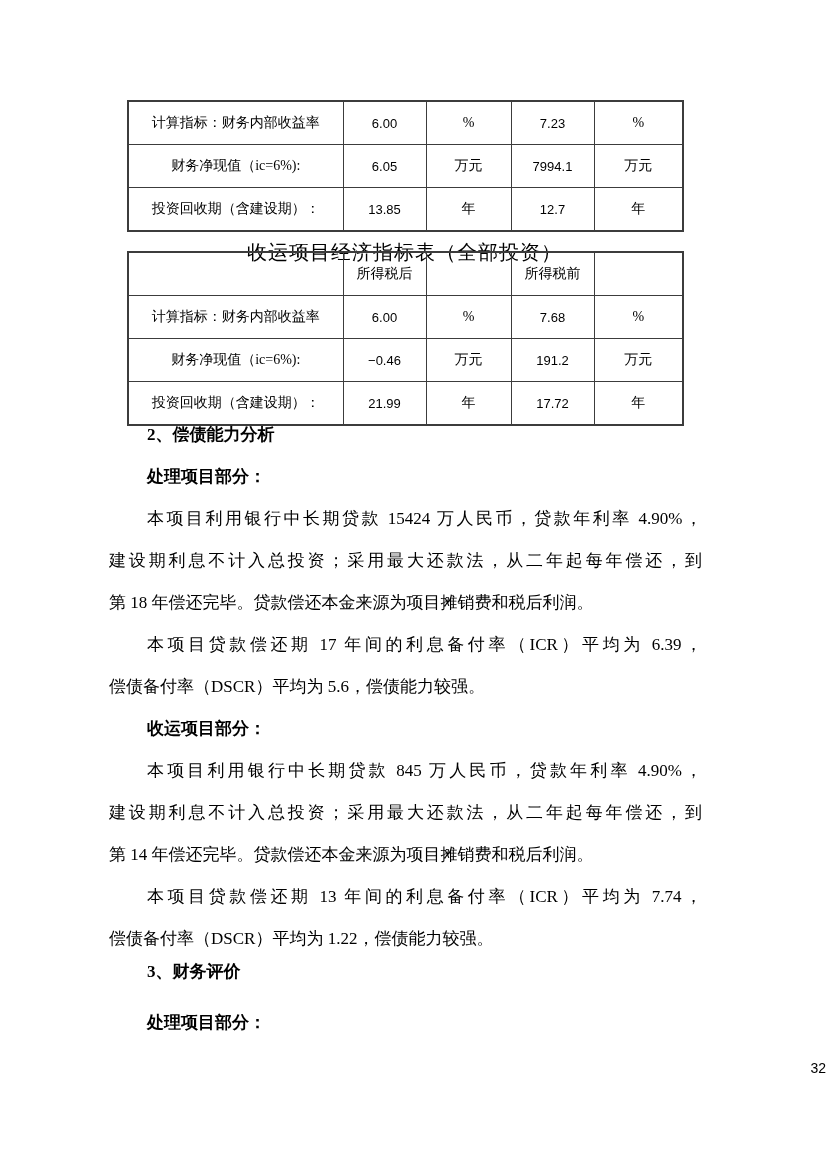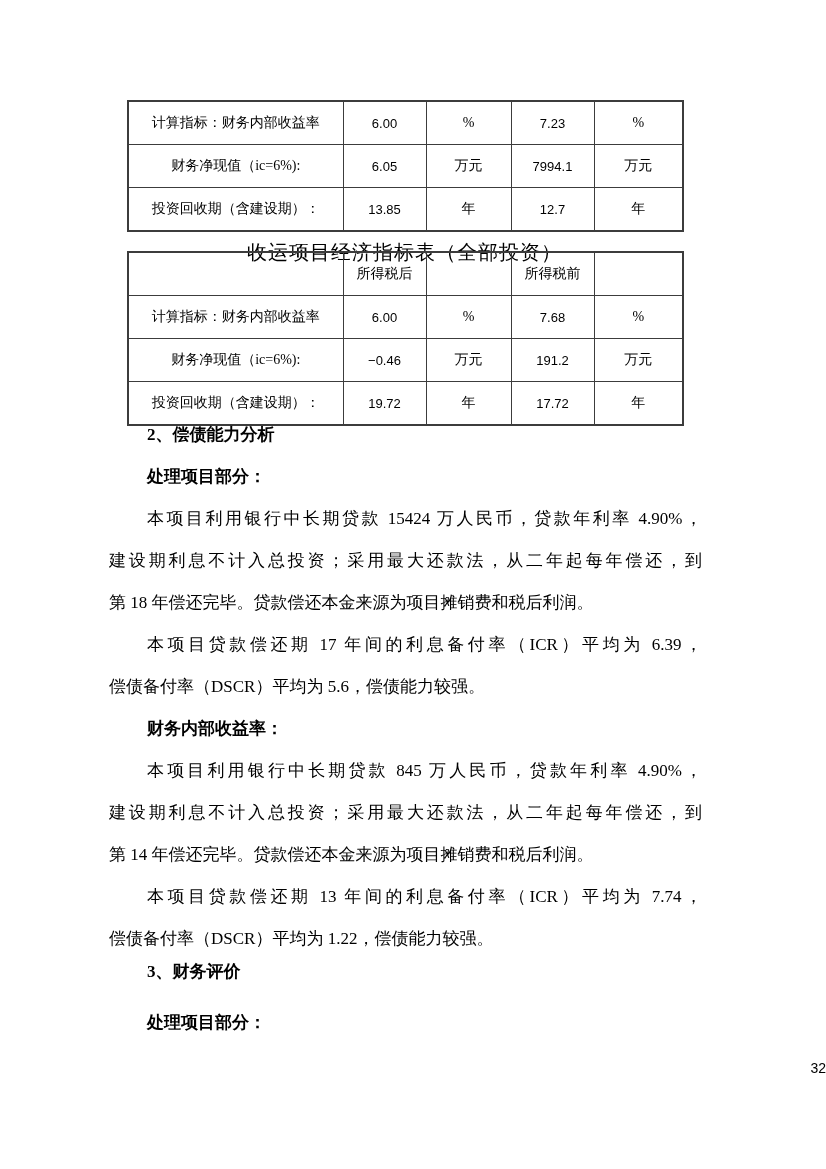--- a/index.html
+++ b/index.html
@@ -111,37 +111,37 @@
       </tr>
       <tr>
         <td class="lbl">财务净现值（ic=6%):</td>
         <td class="num">−0.46</td>
         <td class="unit">万元</td>
         <td class="num">191.2</td>
         <td class="unit">万元</td>
       </tr>
       <tr class="last">
         <td class="lbl">投资回收期（含建设期）：</td>
-        <td class="num">19.72</td>
+        <td class="num">21.99</td>
         <td class="unit">年</td>
         <td class="num">17.72</td>
         <td class="unit">年</td>
       </tr>
     </tbody>
   </table>
 
   <div class="bodytext">
     <div class="line b ind">2、偿债能力分析</div>
     <div class="line b ind">处理项目部分：</div>
     <div class="line ind just">本项目利用银行中长期贷款 15424 万人民币，贷款年利率 4.90%，</div>
     <div class="line just">建设期利息不计入总投资；采用最大还款法，从二年起每年偿还，到</div>
     <div class="line">第 18 年偿还完毕。贷款偿还本金来源为项目摊销费和税后利润。</div>
     <div class="line ind just">本项目贷款偿还期 17 年间的利息备付率（ICR）平均为 6.39，</div>
     <div class="line">偿债备付率（DSCR）平均为 5.6，偿债能力较强。</div>
-    <div class="line b ind">财务内部收益率：</div>
+    <div class="line b ind">收运项目部分：</div>
     <div class="line ind just">本项目利用银行中长期贷款 845 万人民币，贷款年利率 4.90%，</div>
     <div class="line just">建设期利息不计入总投资；采用最大还款法，从二年起每年偿还，到</div>
     <div class="line">第 14 年偿还完毕。贷款偿还本金来源为项目摊销费和税后利润。</div>
     <div class="line ind just">本项目贷款偿还期 13 年间的利息备付率（ICR）平均为 7.74，</div>
     <div class="line">偿债备付率（DSCR）平均为 1.22，偿债能力较强。</div>
     <div class="line b ind up9">3、财务评价</div>
     <div class="line b ind dn9">处理项目部分：</div>
   </div>
 
   <div class="pageno">32</div>

